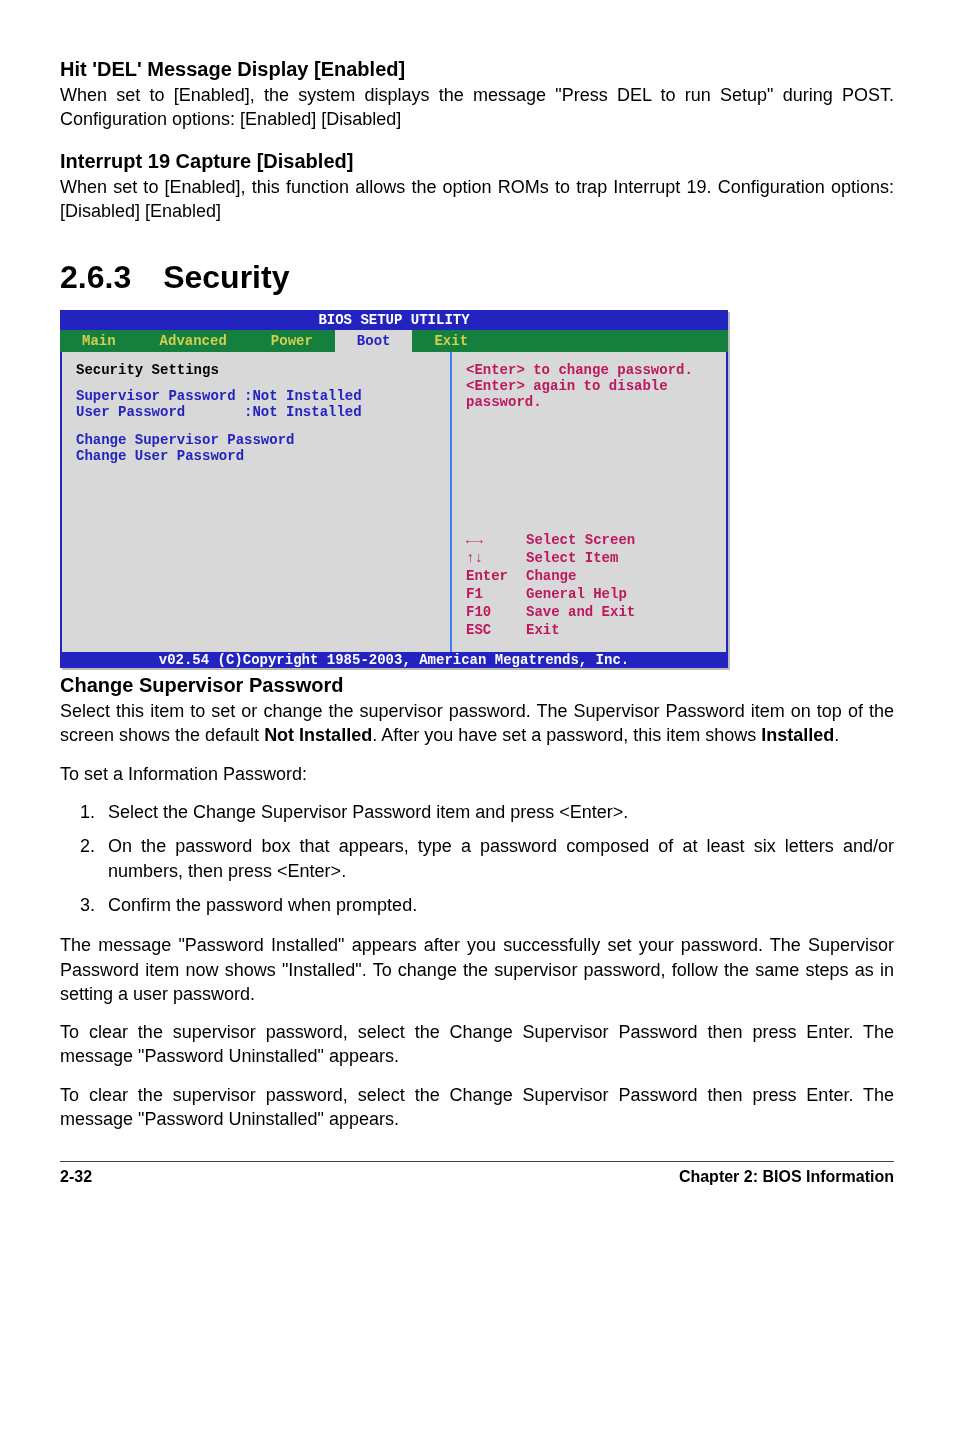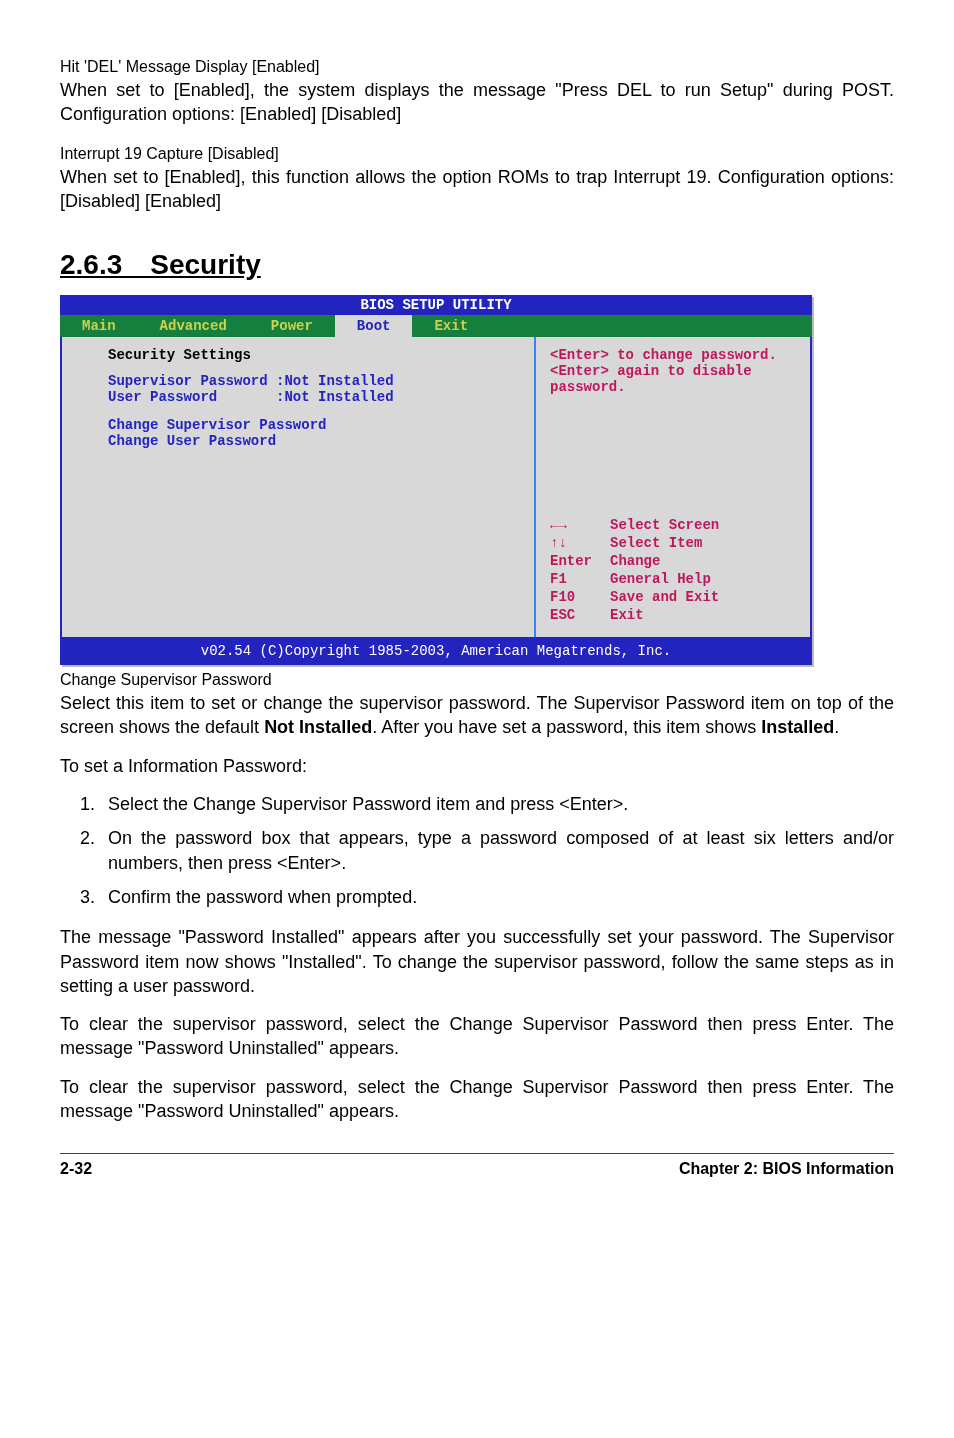--- a/index.html
+++ b/index.html
@@ -7,46 +7,45 @@
     padding: 0;
     background: #fff;
     font-family: Arial, Helvetica, sans-serif;
     color: #000;
     width: 954px;
   }
   .page {
     padding: 40px 60px 30px 60px;
   }
   h3.sub {
-    font-size: 16px;
-    font-weight: normal;
+    font-size: 20px;
+    font-weight: bold;
     margin: 18px 0 2px 0;
   }
   p.body {
     font-size: 18px;
     line-height: 1.35;
     margin: 2px 0 14px 0;
     text-align: justify;
   }
   h2.section {
-    font-size: 28px;
+    font-size: 32px;
     font-weight: bold;
     margin: 36px 0 14px 0;
-    text-decoration: underline;
   }
   p.intro {
     font-size: 18px;
     line-height: 1.35;
     margin: 0 0 14px 0;
     text-align: justify;
   }
 
   
   .bios {
-    width: 752px;
+    width: 668px;
     margin: 6px 0 4px 0;
     font-family: "Courier New", monospace;
     font-size: 14px;
     box-shadow: 2px 2px 0 #bbb;
   }
   .bios-title {
     background: #2323c0;
     color: #fff;
     text-align: center;
     font-weight: bold;
@@ -69,21 +68,20 @@
     display: flex;
     background: #d8d8d8;
     border-left: 2px solid #2323c0;
     border-right: 2px solid #2323c0;
   }
   .bios-left {
     flex: 1;
     padding: 10px 14px 20px 14px;
     color: #2323c0;
     font-weight: bold;
-    margin-left: 32px;
   }
   .bios-left .sstitle {
     color: #000;
     margin-bottom: 10px;
   }
   .bios-left .row {
     white-space: pre;
   }
   .bios-right {
     width: 240px;
@@ -99,22 +97,22 @@
     display: flex;
     margin-top: 2px;
   }
   .bios-right .navk {
     width: 60px;
   }
   .bios-footer {
     background: #2323c0;
     color: #fff;
     text-align: center;
-    font-weight: normal;
-    padding: 6px 0;
+    font-weight: bold;
+    padding: 0 0;
   }
 
   ol.steps {
     font-size: 18px;
     padding-left: 40px;
     margin: 6px 0 16px 0;
   }
   ol.steps li {
     margin-bottom: 10px;
     padding-left: 8px;

